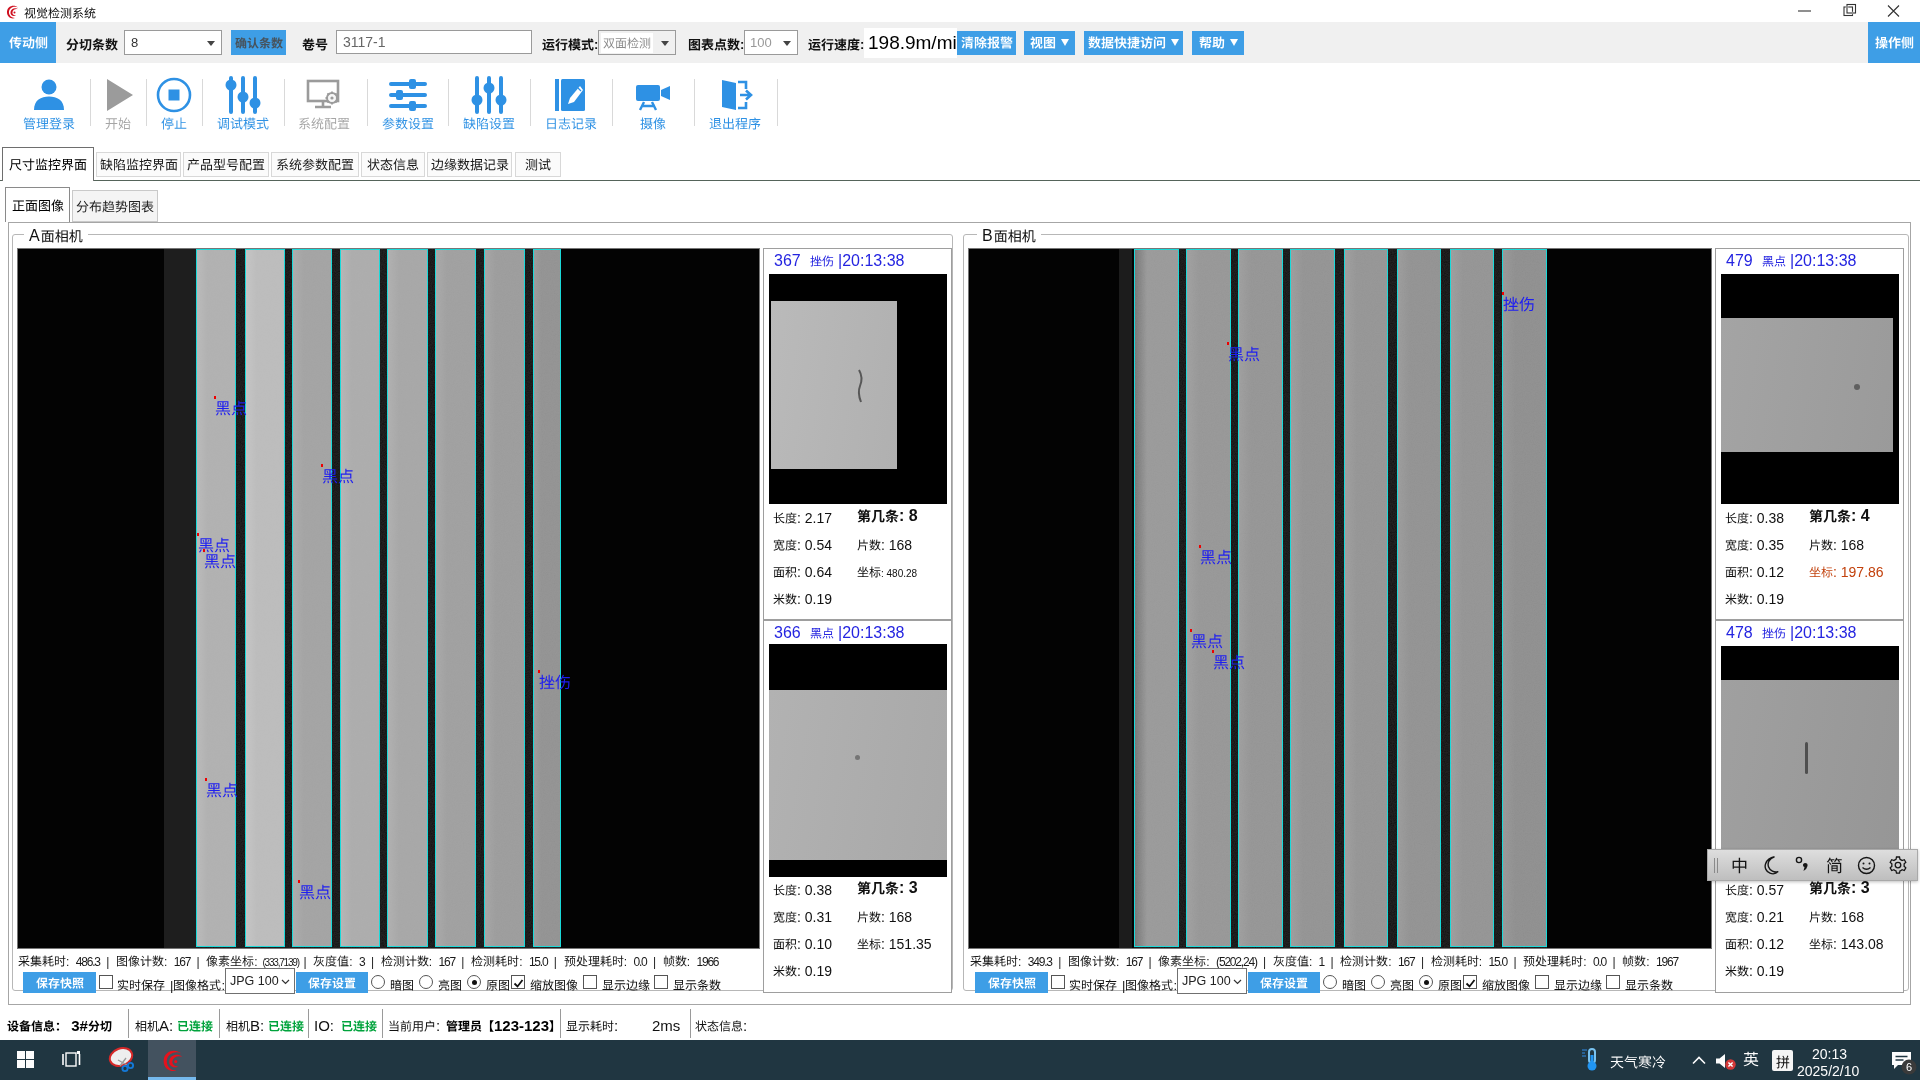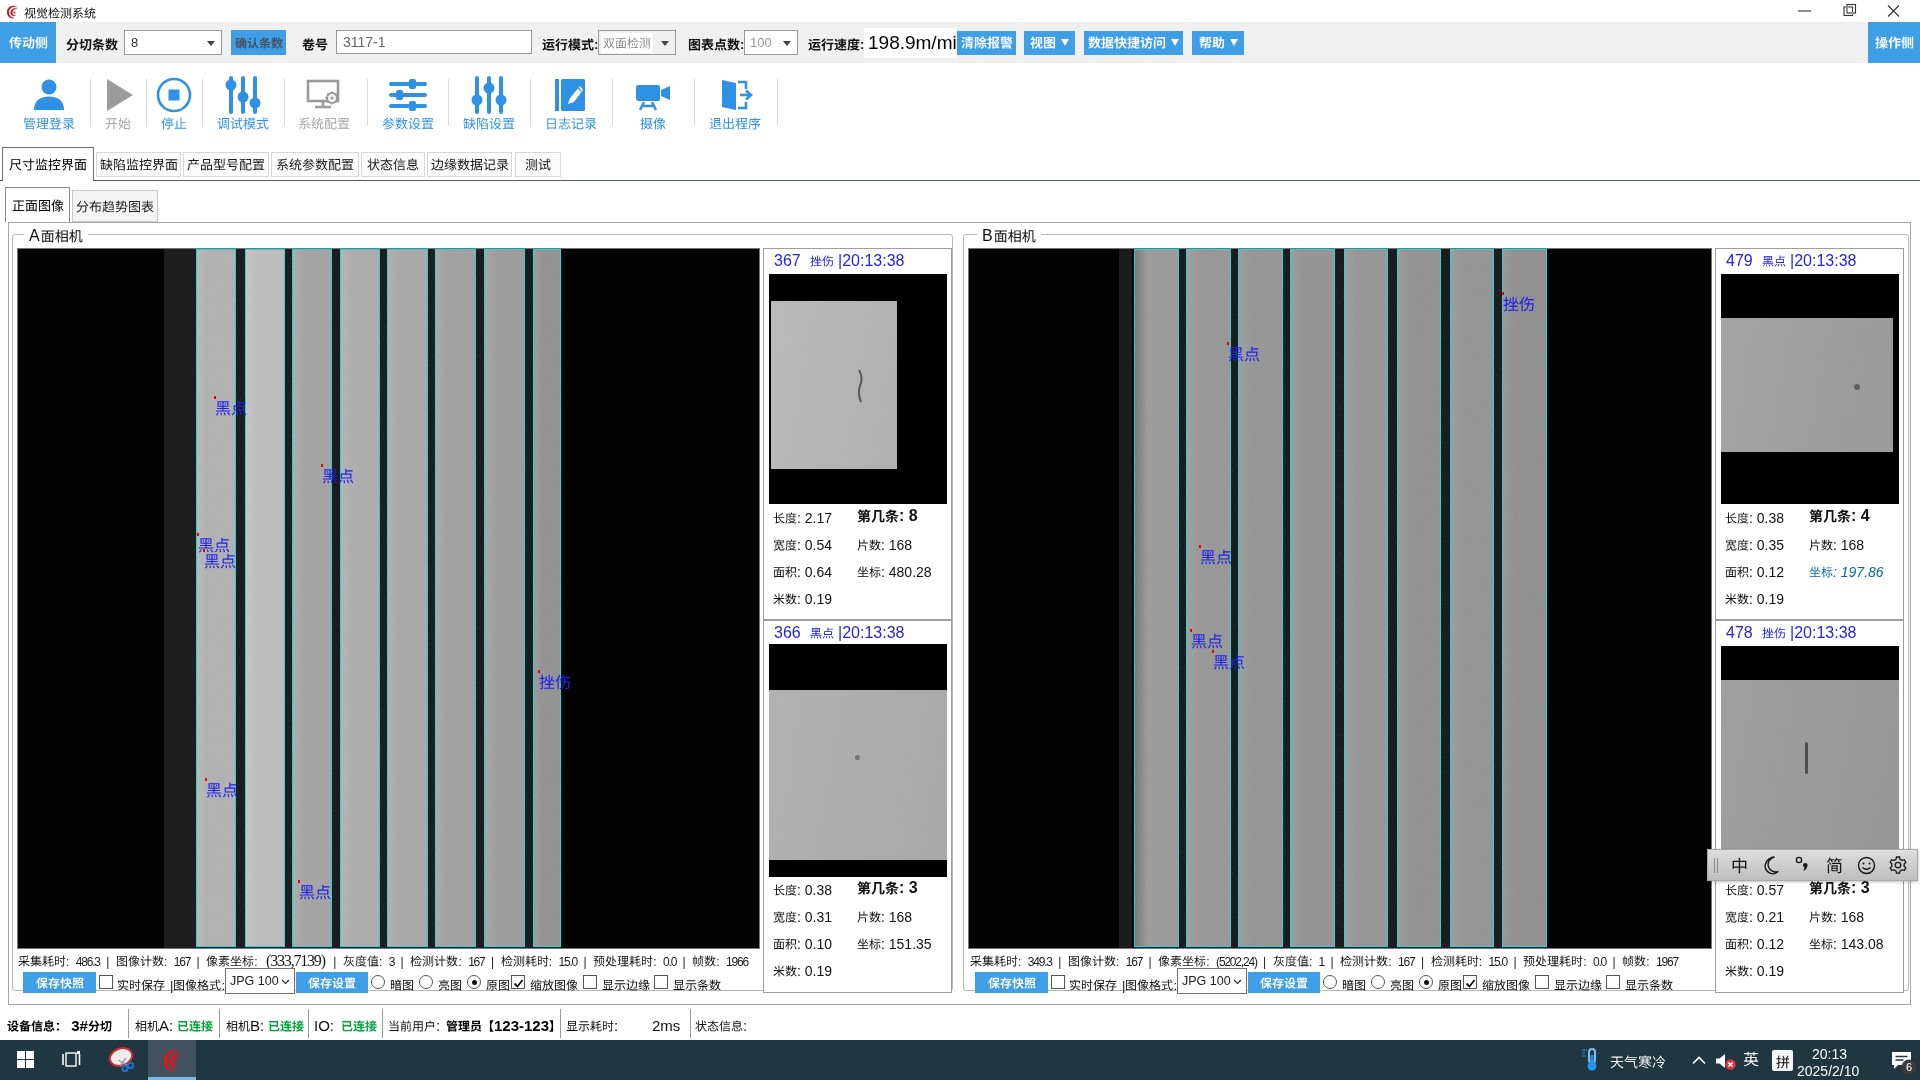--- a/index.html
+++ b/index.html
@@ -520,21 +520,21 @@
       </svg><span>:</span></span><span style="font-size:12px;letter-spacing:-1.2px;color:#1a1a1a;">   486.3   </span><span style="font-size:12px;color:#1a1a1a;">|  </span><span style="font-size:12px;color:#1a1a1a;font-weight:normal;"><svg style="vertical-align:-1.44px;" width="48.0" height="12" viewBox="0 -220 1000 250">
         <use href="#q5a" x="0"></use>
         <use href="#q41" x="250"></use>
         <use href="#q67" x="500"></use>
         <use href="#q39" x="750"></use>
       </svg><span>:</span></span><span style="font-size:12px;letter-spacing:-1.2px;color:#1a1a1a;">   167   </span><span style="font-size:12px;color:#1a1a1a;">|  </span><span style="font-size:12px;color:#1a1a1a;font-weight:normal;"><svg style="vertical-align:-1.44px;" width="48.0" height="12" viewBox="0 -220 1000 250">
         <use href="#q41" x="0"></use>
         <use href="#q68" x="250"></use>
         <use href="#q69" x="500"></use>
         <use href="#q6a" x="750"></use>
-      </svg><span>:</span></span><span style="font-size:16px;letter-spacing:-1.2px;color:#1a1a1a;font-family:Liberation Serif, serif;">   (333,7139)   </span><span style="font-size:12px;color:#1a1a1a;">|  </span><span style="font-size:12px;color:#1a1a1a;font-weight:normal;"><svg style="vertical-align:-1.44px;" width="36.0" height="12" viewBox="0 -220 750 250">
+      </svg><span>:</span></span><span style="font-size:10px;letter-spacing:-1.2px;color:#1a1a1a;">   (333,7139)   </span><span style="font-size:12px;color:#1a1a1a;">|  </span><span style="font-size:12px;color:#1a1a1a;font-weight:normal;"><svg style="vertical-align:-1.44px;" width="36.0" height="12" viewBox="0 -220 750 250">
         <use href="#q6b" x="0"></use>
         <use href="#q6c" x="250"></use>
         <use href="#q6d" x="500"></use>
       </svg><span>:</span></span><span style="font-size:12px;letter-spacing:-1.2px;color:#1a1a1a;">   3   </span><span style="font-size:12px;color:#1a1a1a;">|  </span><span style="font-size:12px;color:#1a1a1a;font-weight:normal;"><svg style="vertical-align:-1.44px;" width="48.0" height="12" viewBox="0 -220 1000 250">
         <use href="#q2" x="0"></use>
         <use href="#q3" x="250"></use>
         <use href="#q67" x="500"></use>
         <use href="#q39" x="750"></use>
       </svg><span>:</span></span><span style="font-size:12px;letter-spacing:-1.2px;color:#1a1a1a;">   167   </span><span style="font-size:12px;color:#1a1a1a;">|  </span><span style="font-size:12px;color:#1a1a1a;font-weight:normal;"><svg style="vertical-align:-1.44px;" width="48.0" height="12" viewBox="0 -220 1000 250">
         <use href="#q2" x="0"></use>
@@ -776,21 +776,21 @@
         <use href="#q6c" x="250"></use>
       </svg><span>: 0.54</span></span></div>
 <div class="ab" style="left:857px;top:536px;"><span style="font-size:14px;color:#111;font-weight:normal;"><svg style="vertical-align:-1.44px;" width="24.0" height="12" viewBox="0 -220 500 250">
         <use href="#q86" x="0"></use>
         <use href="#q39" x="250"></use>
       </svg><span>: 168</span></span></div>
 <div class="ab" style="left:773px;top:563px;"><span style="font-size:14px;color:#111;font-weight:normal;"><svg style="vertical-align:-1.44px;" width="24.0" height="12" viewBox="0 -220 500 250">
         <use href="#q16" x="0"></use>
         <use href="#q87" x="250"></use>
       </svg><span>: 0.64</span></span></div>
-<div class="ab" style="left:857px;top:563px;"><span style="font-size:14px;color:#111;font-weight:normal;"><svg style="vertical-align:-1.44px;" width="24.0" height="12" viewBox="0 -220 500 250">
+<div class="ab" style="left:857px;top:563px;"><span style="font-size:10px;color:#111;font-weight:normal;"><svg style="vertical-align:-1.44px;" width="24.0" height="12" viewBox="0 -220 500 250">
         <use href="#q69" x="0"></use>
         <use href="#q6a" x="250"></use>
       </svg><span>: 480.28</span></span></div>
 <div class="ab" style="left:773px;top:590px;"><span style="font-size:14px;color:#111;font-weight:normal;"><svg style="vertical-align:-1.44px;" width="24.0" height="12" viewBox="0 -220 500 250">
         <use href="#q88" x="0"></use>
         <use href="#q39" x="250"></use>
       </svg><span>: 0.19</span></span></div>
 <div class="ab" style="left:763px;top:620px;width:189px;height:373px;border:1px solid #9e9e9e;background:#fff;"></div>
 <div class="ab" style="left:774px;top:624px;"><span style="font-size:16px;color:#2424e0;font-weight:normal;"><span>366  </span><svg style="vertical-align:-1.44px;" width="24.0" height="12" viewBox="0 -220 500 250">
         <use href="#q5f" x="0"></use>
@@ -846,21 +846,21 @@
         <use href="#q6c" x="250"></use>
       </svg><span>: 0.35</span></span></div>
 <div class="ab" style="left:1809px;top:536px;"><span style="font-size:14px;color:#111;font-weight:normal;"><svg style="vertical-align:-1.44px;" width="24.0" height="12" viewBox="0 -220 500 250">
         <use href="#q86" x="0"></use>
         <use href="#q39" x="250"></use>
       </svg><span>: 168</span></span></div>
 <div class="ab" style="left:1725px;top:563px;"><span style="font-size:14px;color:#111;font-weight:normal;"><svg style="vertical-align:-1.44px;" width="24.0" height="12" viewBox="0 -220 500 250">
         <use href="#q16" x="0"></use>
         <use href="#q87" x="250"></use>
       </svg><span>: 0.12</span></span></div>
-<div class="ab" style="left:1809px;top:563px;"><span style="font-size:14px;color:#0369a1;font-weight:normal;font-style:italic;"><svg style="vertical-align:-1.44px;" width="24.0" height="12" viewBox="0 -220 500 250">
+<div class="ab" style="left:1809px;top:563px;"><span style="font-size:14px;color:#c2410c;font-weight:normal;"><svg style="vertical-align:-1.44px;" width="24.0" height="12" viewBox="0 -220 500 250">
         <use href="#q69" x="0"></use>
         <use href="#q6a" x="250"></use>
       </svg><span>: 197.86</span></span></div>
 <div class="ab" style="left:1725px;top:590px;"><span style="font-size:14px;color:#111;font-weight:normal;"><svg style="vertical-align:-1.44px;" width="24.0" height="12" viewBox="0 -220 500 250">
         <use href="#q88" x="0"></use>
         <use href="#q39" x="250"></use>
       </svg><span>: 0.19</span></span></div>
 <div class="ab" style="left:1715px;top:620px;width:189px;height:373px;border:1px solid #9e9e9e;background:#fff;"></div>
 <div class="ab" style="left:1726px;top:624px;"><span style="font-size:16px;color:#2424e0;font-weight:normal;"><span>478  </span><svg style="vertical-align:-1.44px;" width="24.0" height="12" viewBox="0 -220 500 250">
         <use href="#q61" x="0"></use>

